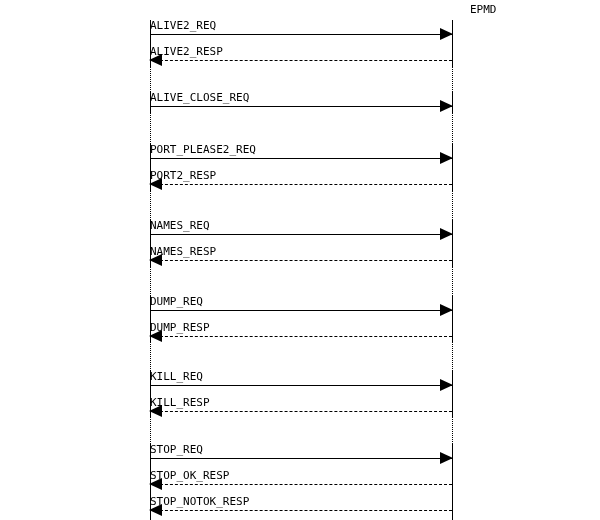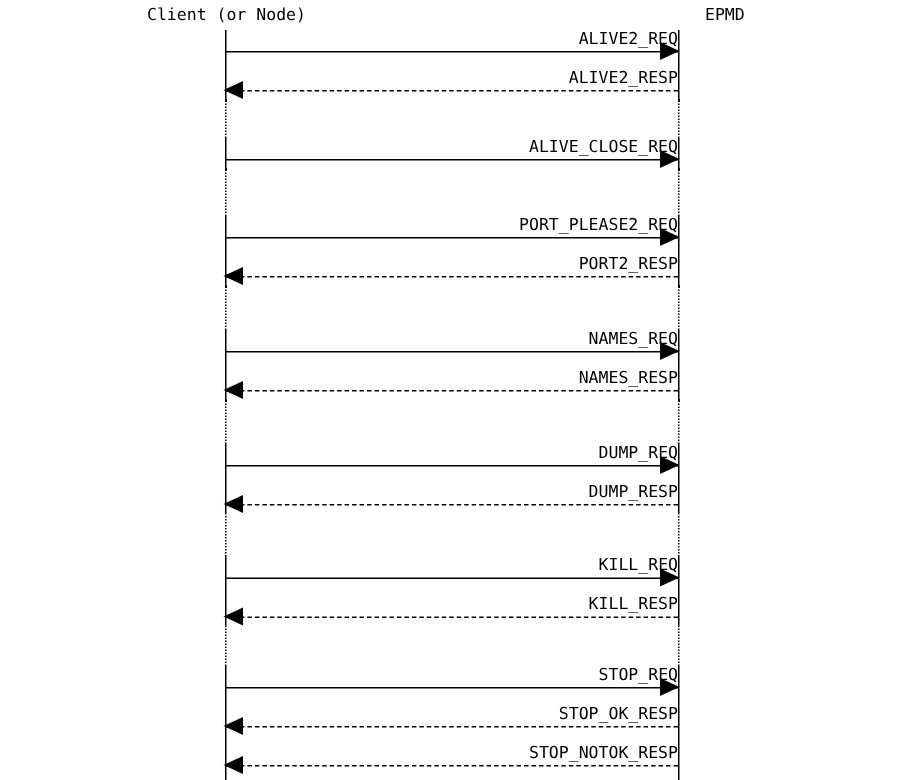--- a/index.html
+++ b/index.html
@@ -54,21 +54,21 @@
   }
   .message.response .msg-line {
     border-top-style: dashed;
     border-top-width: 1px;
   }
   .msg-label {
     position: absolute;
     left: 0;
     width: 100%;
     top: -15px;
-    text-align: right;
+    text-align: left;
     font-size: 11px;
     line-height: 13px;
     white-space: nowrap;
     color: #000;
     background: transparent;
   }
   
   .arrow-head {
     position: absolute;
     width: 0;
@@ -86,21 +86,20 @@
     border-top: 6px solid transparent;
     border-bottom: 6px solid transparent;
     border-right: 13px solid #000;
   }
 </style>
 </head>
 <body>
 
 <div id="diagram">
 
-  <div class="participant-label left">Client (or Node)</div>
 
   <div class="participant-label right">EPMD</div>
 
   <div id="lifeline-client-layer">
       <div class="lifeline-seg solid" style="left: 150px; top: 20px; height: 46px;"></div>
       <div class="lifeline-seg dotted" style="left: 150px; top: 66px; height: 26px;"></div>
       <div class="lifeline-seg solid" style="left: 150px; top: 92px; height: 20px;"></div>
       <div class="lifeline-seg dotted" style="left: 150px; top: 112px; height: 32px;"></div>
       <div class="lifeline-seg solid" style="left: 150px; top: 144px; height: 46px;"></div>
       <div class="lifeline-seg dotted" style="left: 150px; top: 190px; height: 30px;"></div>

